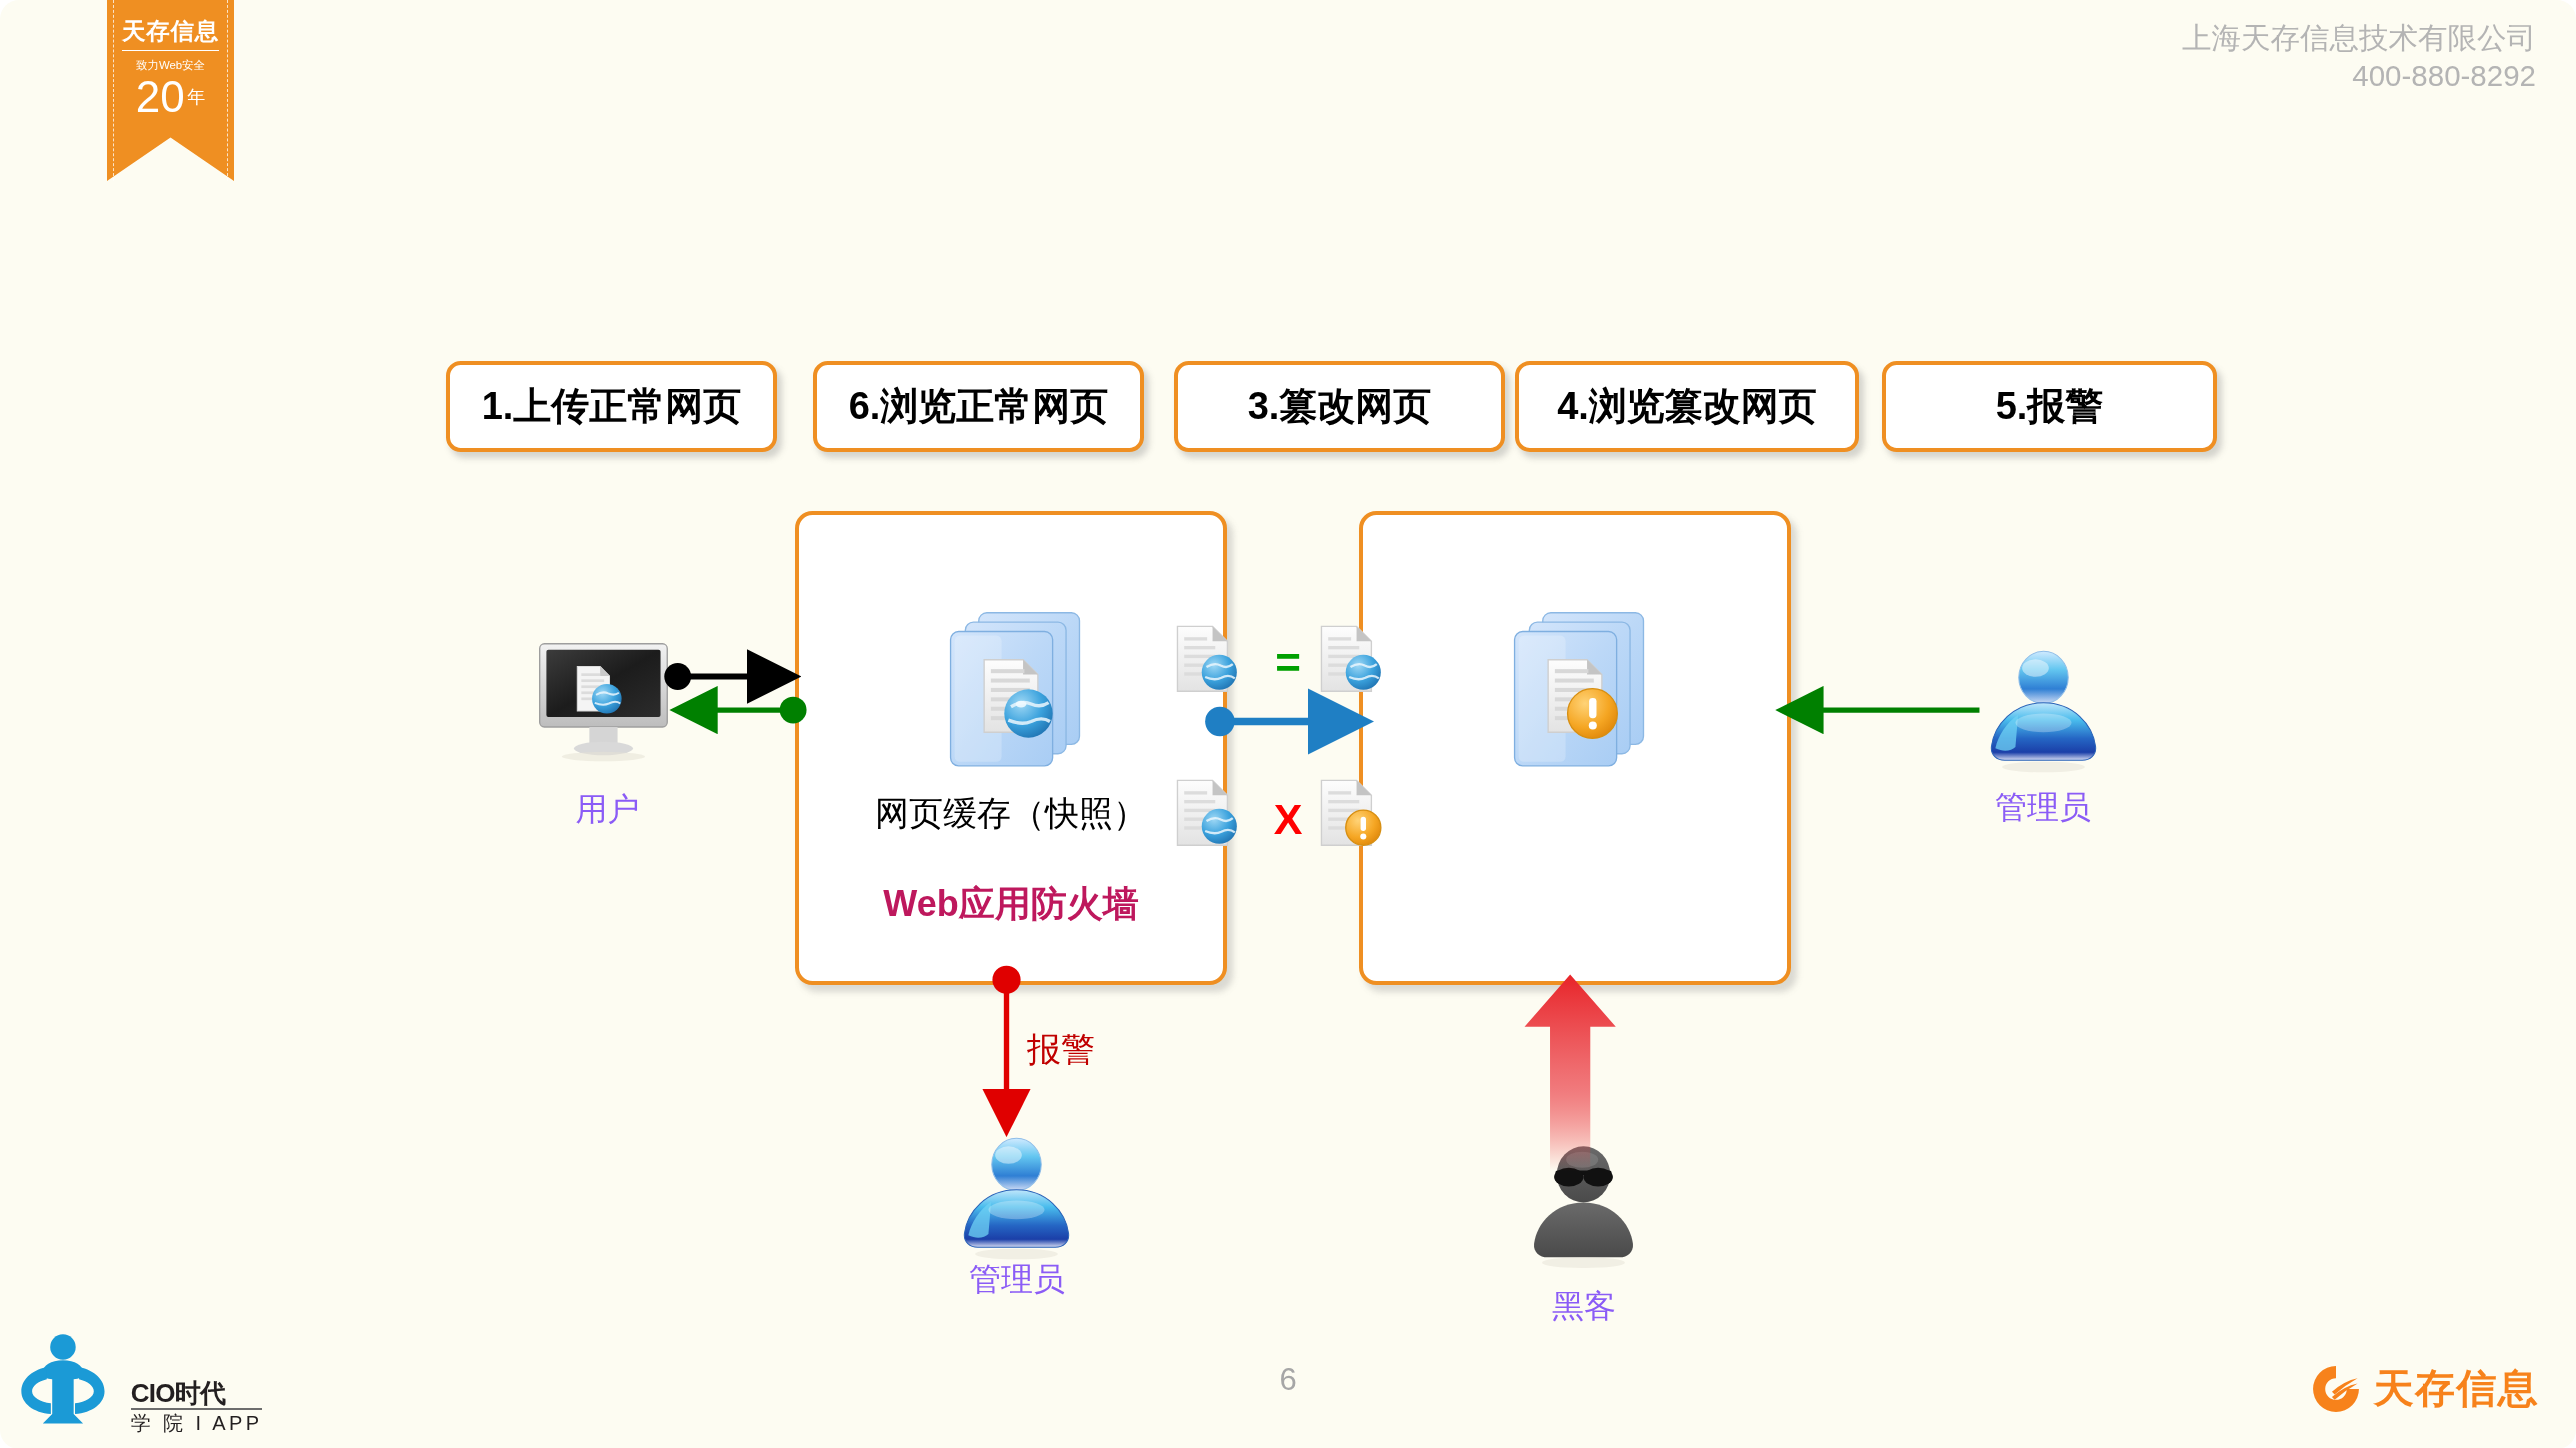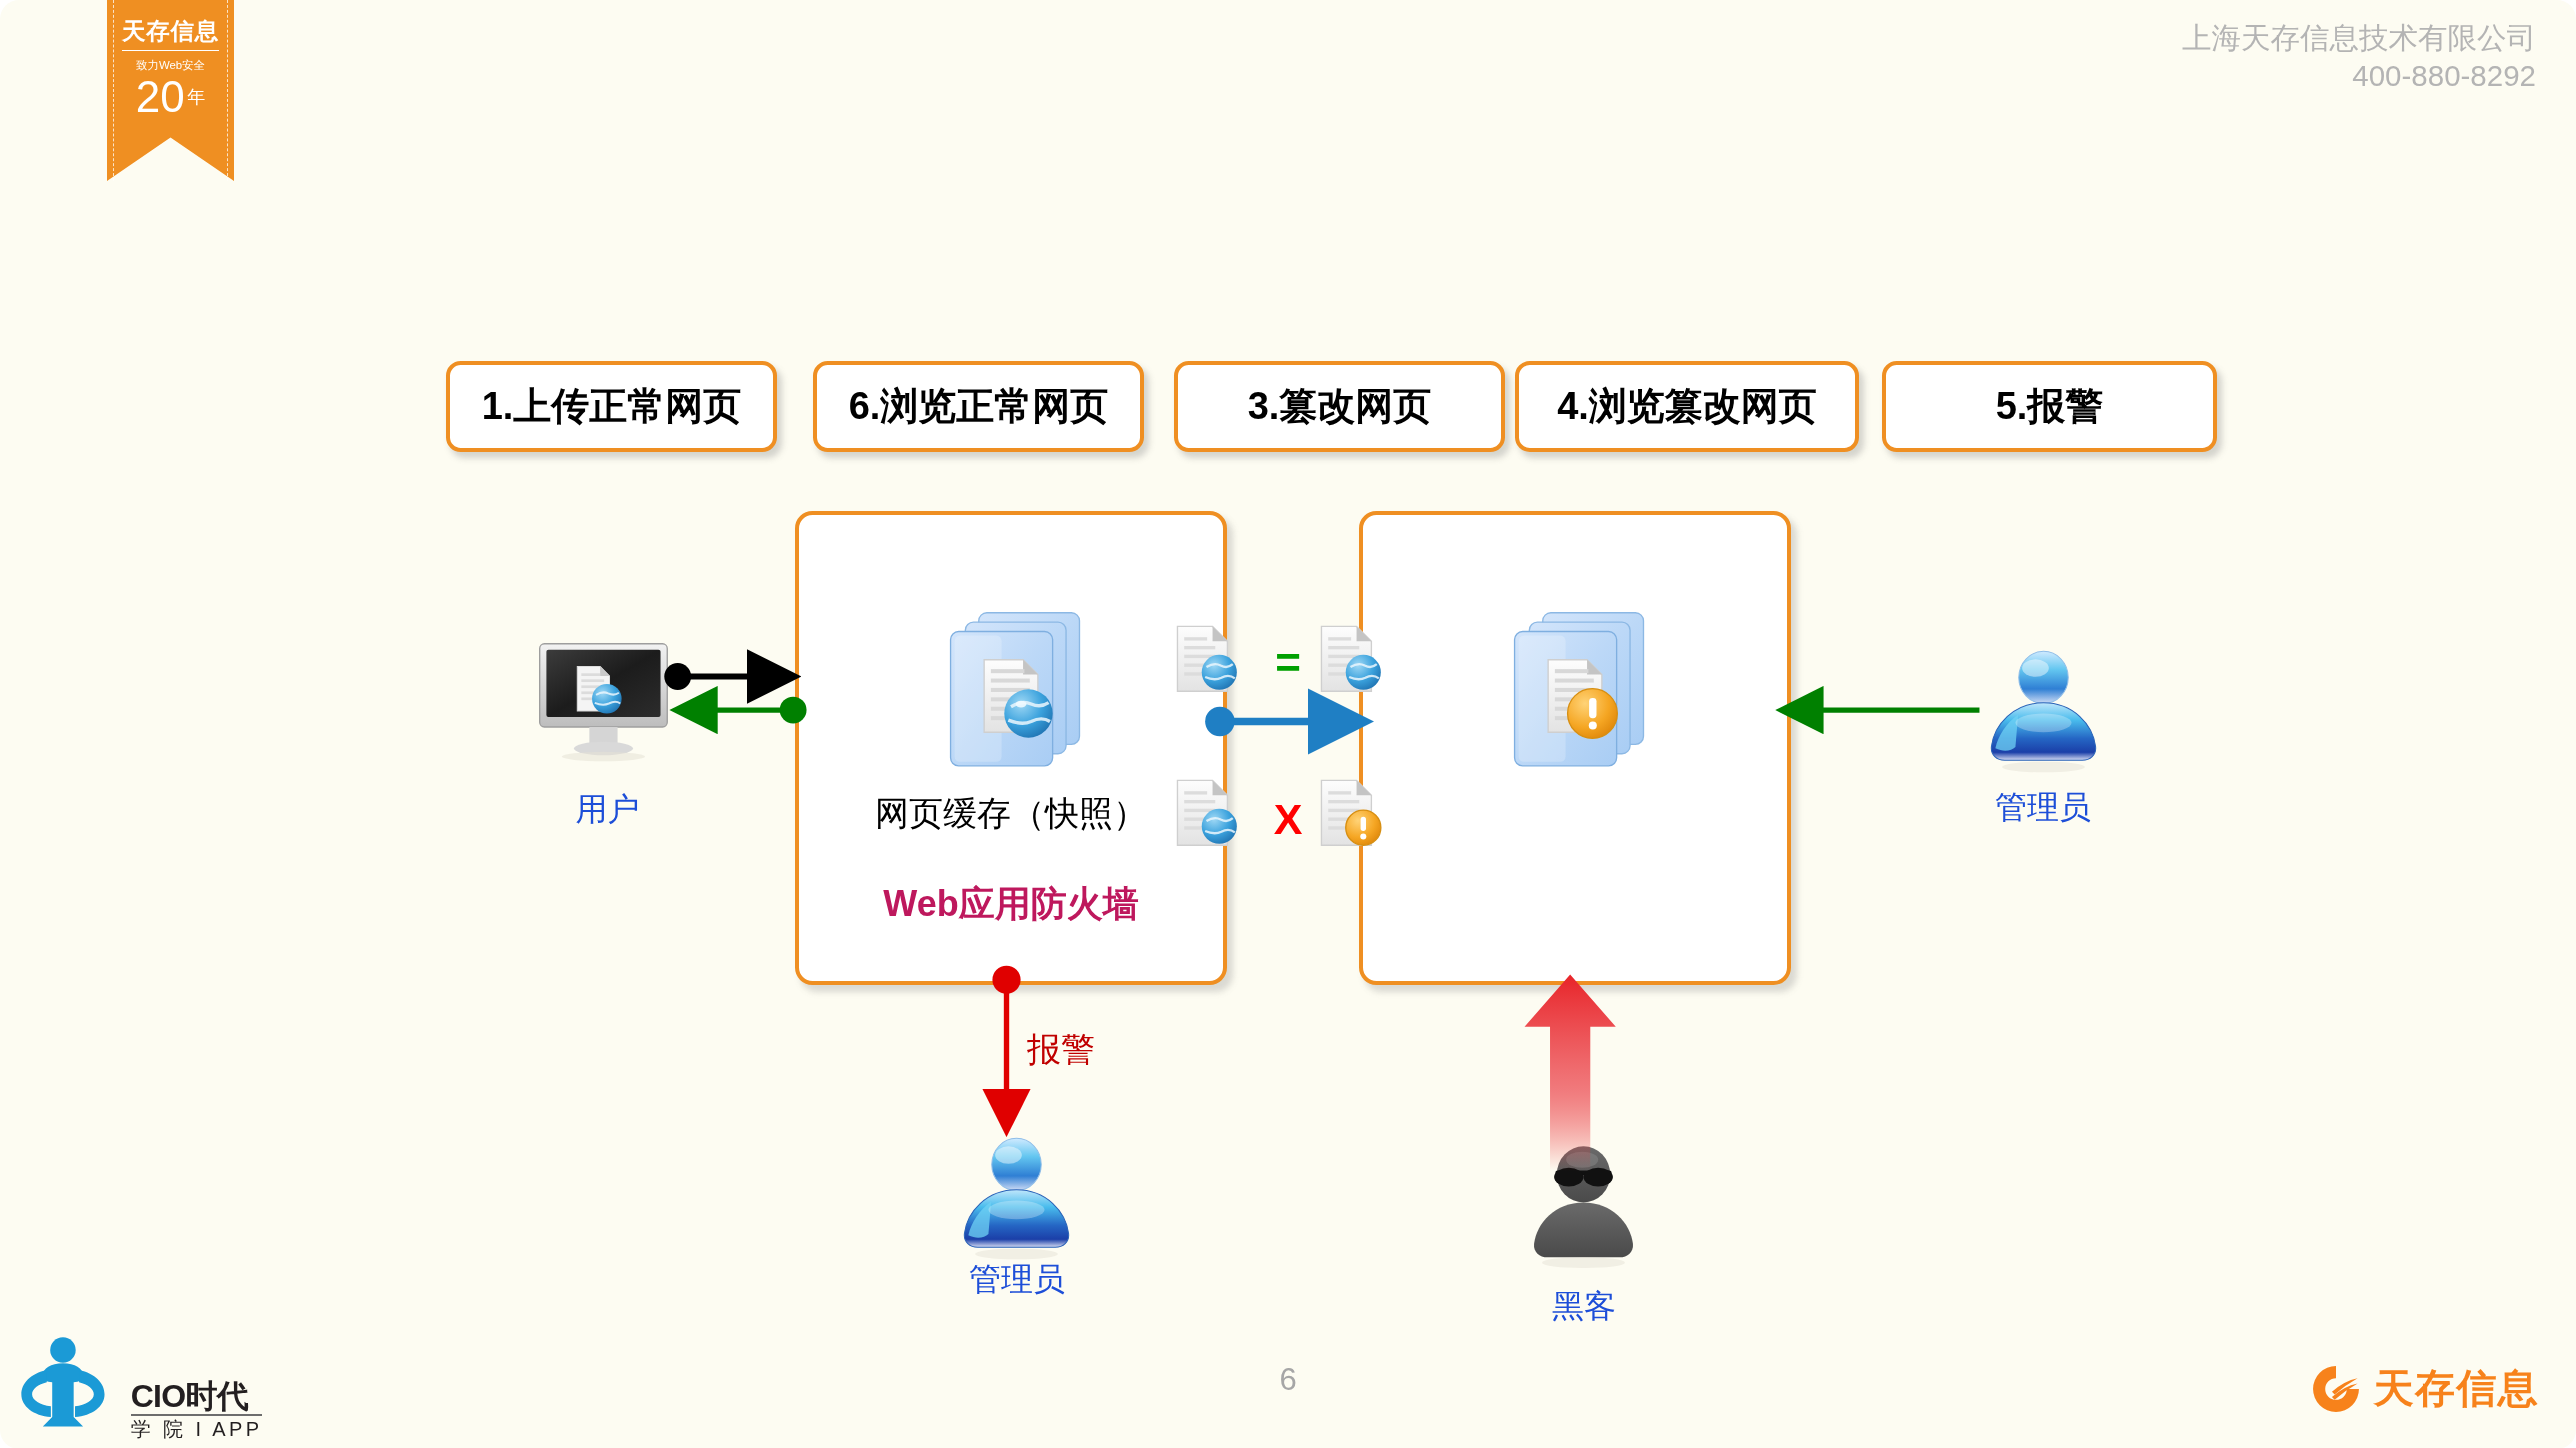--- a/index.html
+++ b/index.html
@@ -129,39 +129,39 @@
     text-align: center;
     font-size: 36px; font-weight: bold;
     white-space: nowrap;
   }
   #waf  .zone-title { color: #be185d; }
   #wsrv .zone-title { color: #000000; }
 
   
   .flabel {
     position: absolute;
-    font-size: 32px; color: #1d4ed8;
+    font-size: 32px; color: #8b5cf6;
     white-space: nowrap;
     text-align: center;
   }
 
   
   #vec { position: absolute; left: 0; top: 0; width: 2576px; height: 1449px; }
 
   
   #pageno {
     position: absolute; left: 0; right: 0; top: 1362px;
     text-align: center; color: #a6a6a6; font-size: 31px;
   }
   #cio {
     position: absolute; left: 20px; top: 1332px;
     display: flex; align-items: center; gap: 6.7px;
   }
   #cio .tx { line-height: 1; }
-  #cio .l1 { font-size: 32px; font-weight: bold; color: #231f20; letter-spacing: -0.7px; margin-top: 48px;}
+  #cio .l1 { font-size: 26px; font-weight: bold; color: #231f20; letter-spacing: -0.7px; margin-top: 48px;}
   #cio .l2 { font-size: 20px; color: #231f20; letter-spacing: 3.4px; border-top: 2px solid #6d6d6d; padding-top: 3.4px; margin-top: 2px;}
   #tc {
     position: absolute; right: 37px; top: 1361px;
     display: flex; align-items: center; gap: 10.7px;
     color: #f7821b; font-size: 40px; font-weight: bold; letter-spacing: 1.3px;
   }
 </style>
 </head>
 <body>
 

